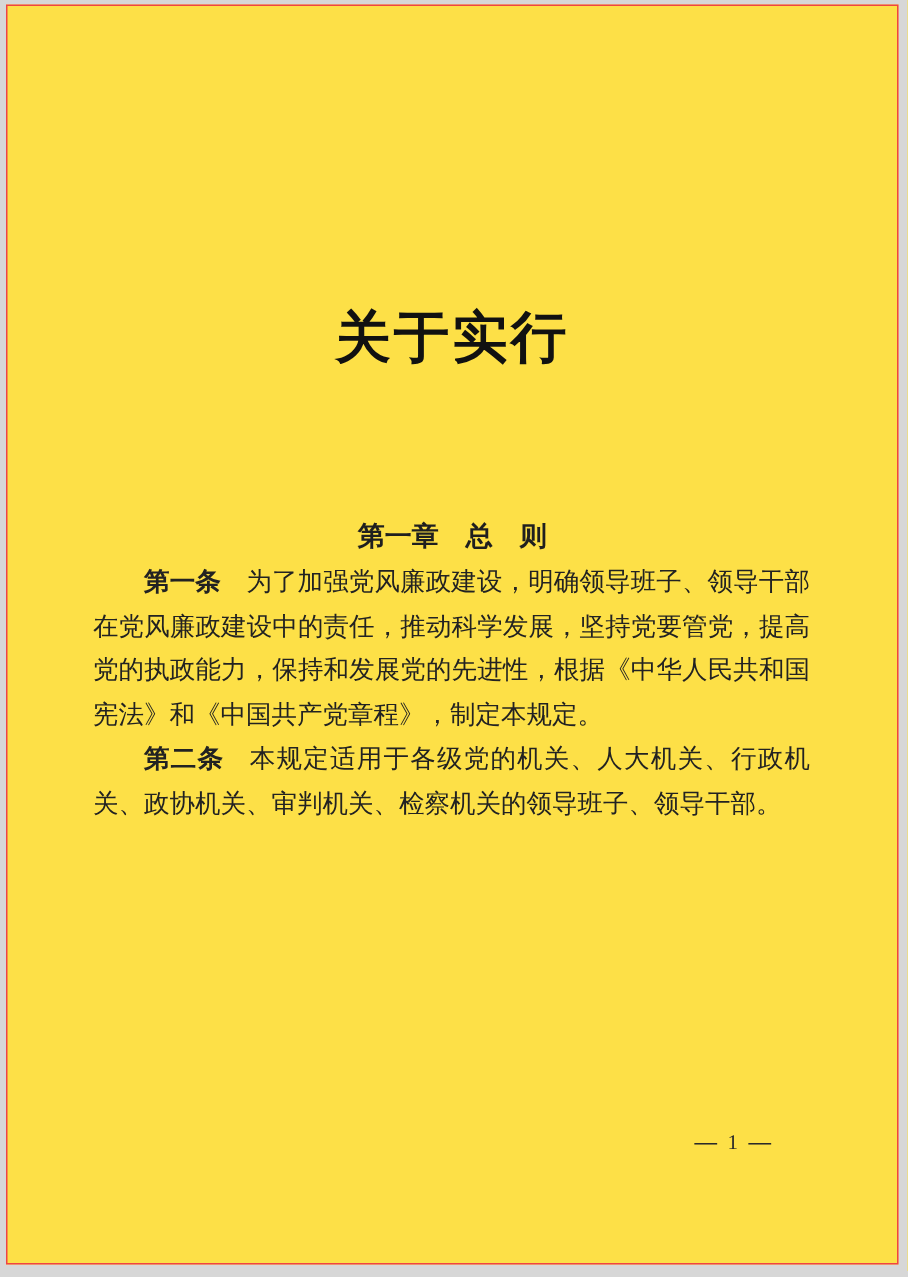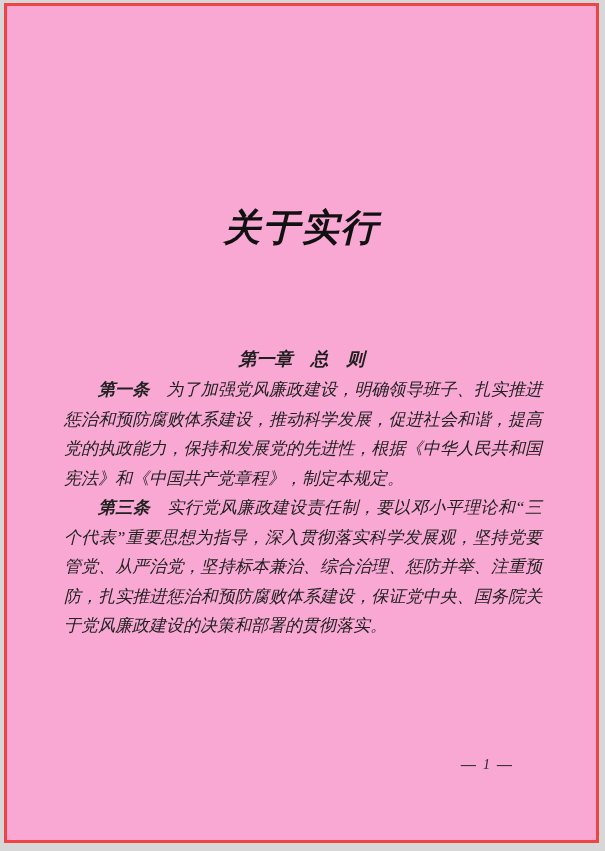--- a/index.html
+++ b/index.html
@@ -13,24 +13,23 @@
     position: relative;
     overflow: hidden;
     font-family: "Liberation Serif", "DejaVu Serif", serif;
   }
   .page {
     position: absolute;
     left: 4px;
     top: 3px;
     right: 6px;
     bottom: 8px;
-    background: #f9a8d4;
-    border: 3px solid #ef4444;
+    background: #fde047;
+    border: 1px solid #ef4444;
     box-sizing: border-box;
-    font-style: italic;
   }
   .title-block {
     position: absolute;
     top: 198px;
     left: 0;
     right: 0;
     text-align: center;
     color: #111111;
     font-weight: bold;
     font-size: 37px;
@@ -92,21 +91,21 @@
 
 <div class="page">
 
   <div class="title-block">
     <div>关于实行</div>
   </div>
 
   <div class="chapter-heading">第一章　总　则</div>
 
   <div class="doc-body">
-    <p><span class="article-label">第一条</span><span>为了加强党风廉政建设，明确领导班子、扎实推进惩治和预防腐败体系建设，推动科学发展，促进社会和谐，提高党的执政能力，保持和发展党的先进性，根据《中华人民共和国宪法》和《中国共产党章程》，制定本规定。</span></p>
-    <p><span class="article-label">第三条</span><span>实行党风廉政建设责任制，要以邓小平理论和“三个代表”重要思想为指导，深入贯彻落实科学发展观，坚持党要管党、从严治党，坚持标本兼治、综合治理、惩防并举、注重预防，扎实推进惩治和预防腐败体系建设，保证党中央、国务院关于党风廉政建设的决策和部署的贯彻落实。</span></p>
+    <p><span class="article-label">第一条</span><span>为了加强党风廉政建设，明确领导班子、领导干部在党风廉政建设中的责任，推动科学发展，坚持党要管党，提高党的执政能力，保持和发展党的先进性，根据《中华人民共和国宪法》和《中国共产党章程》，制定本规定。</span></p>
+    <p><span class="article-label">第二条</span><span>本规定适用于各级党的机关、人大机关、行政机关、政协机关、审判机关、检察机关的领导班子、领导干部。</span></p>
   </div>
 
   <div class="page-number">
     <span class="dash">—</span><span class="num">1</span><span class="dash">—</span>
   </div>
 
 </div>
 
 </body></html>

